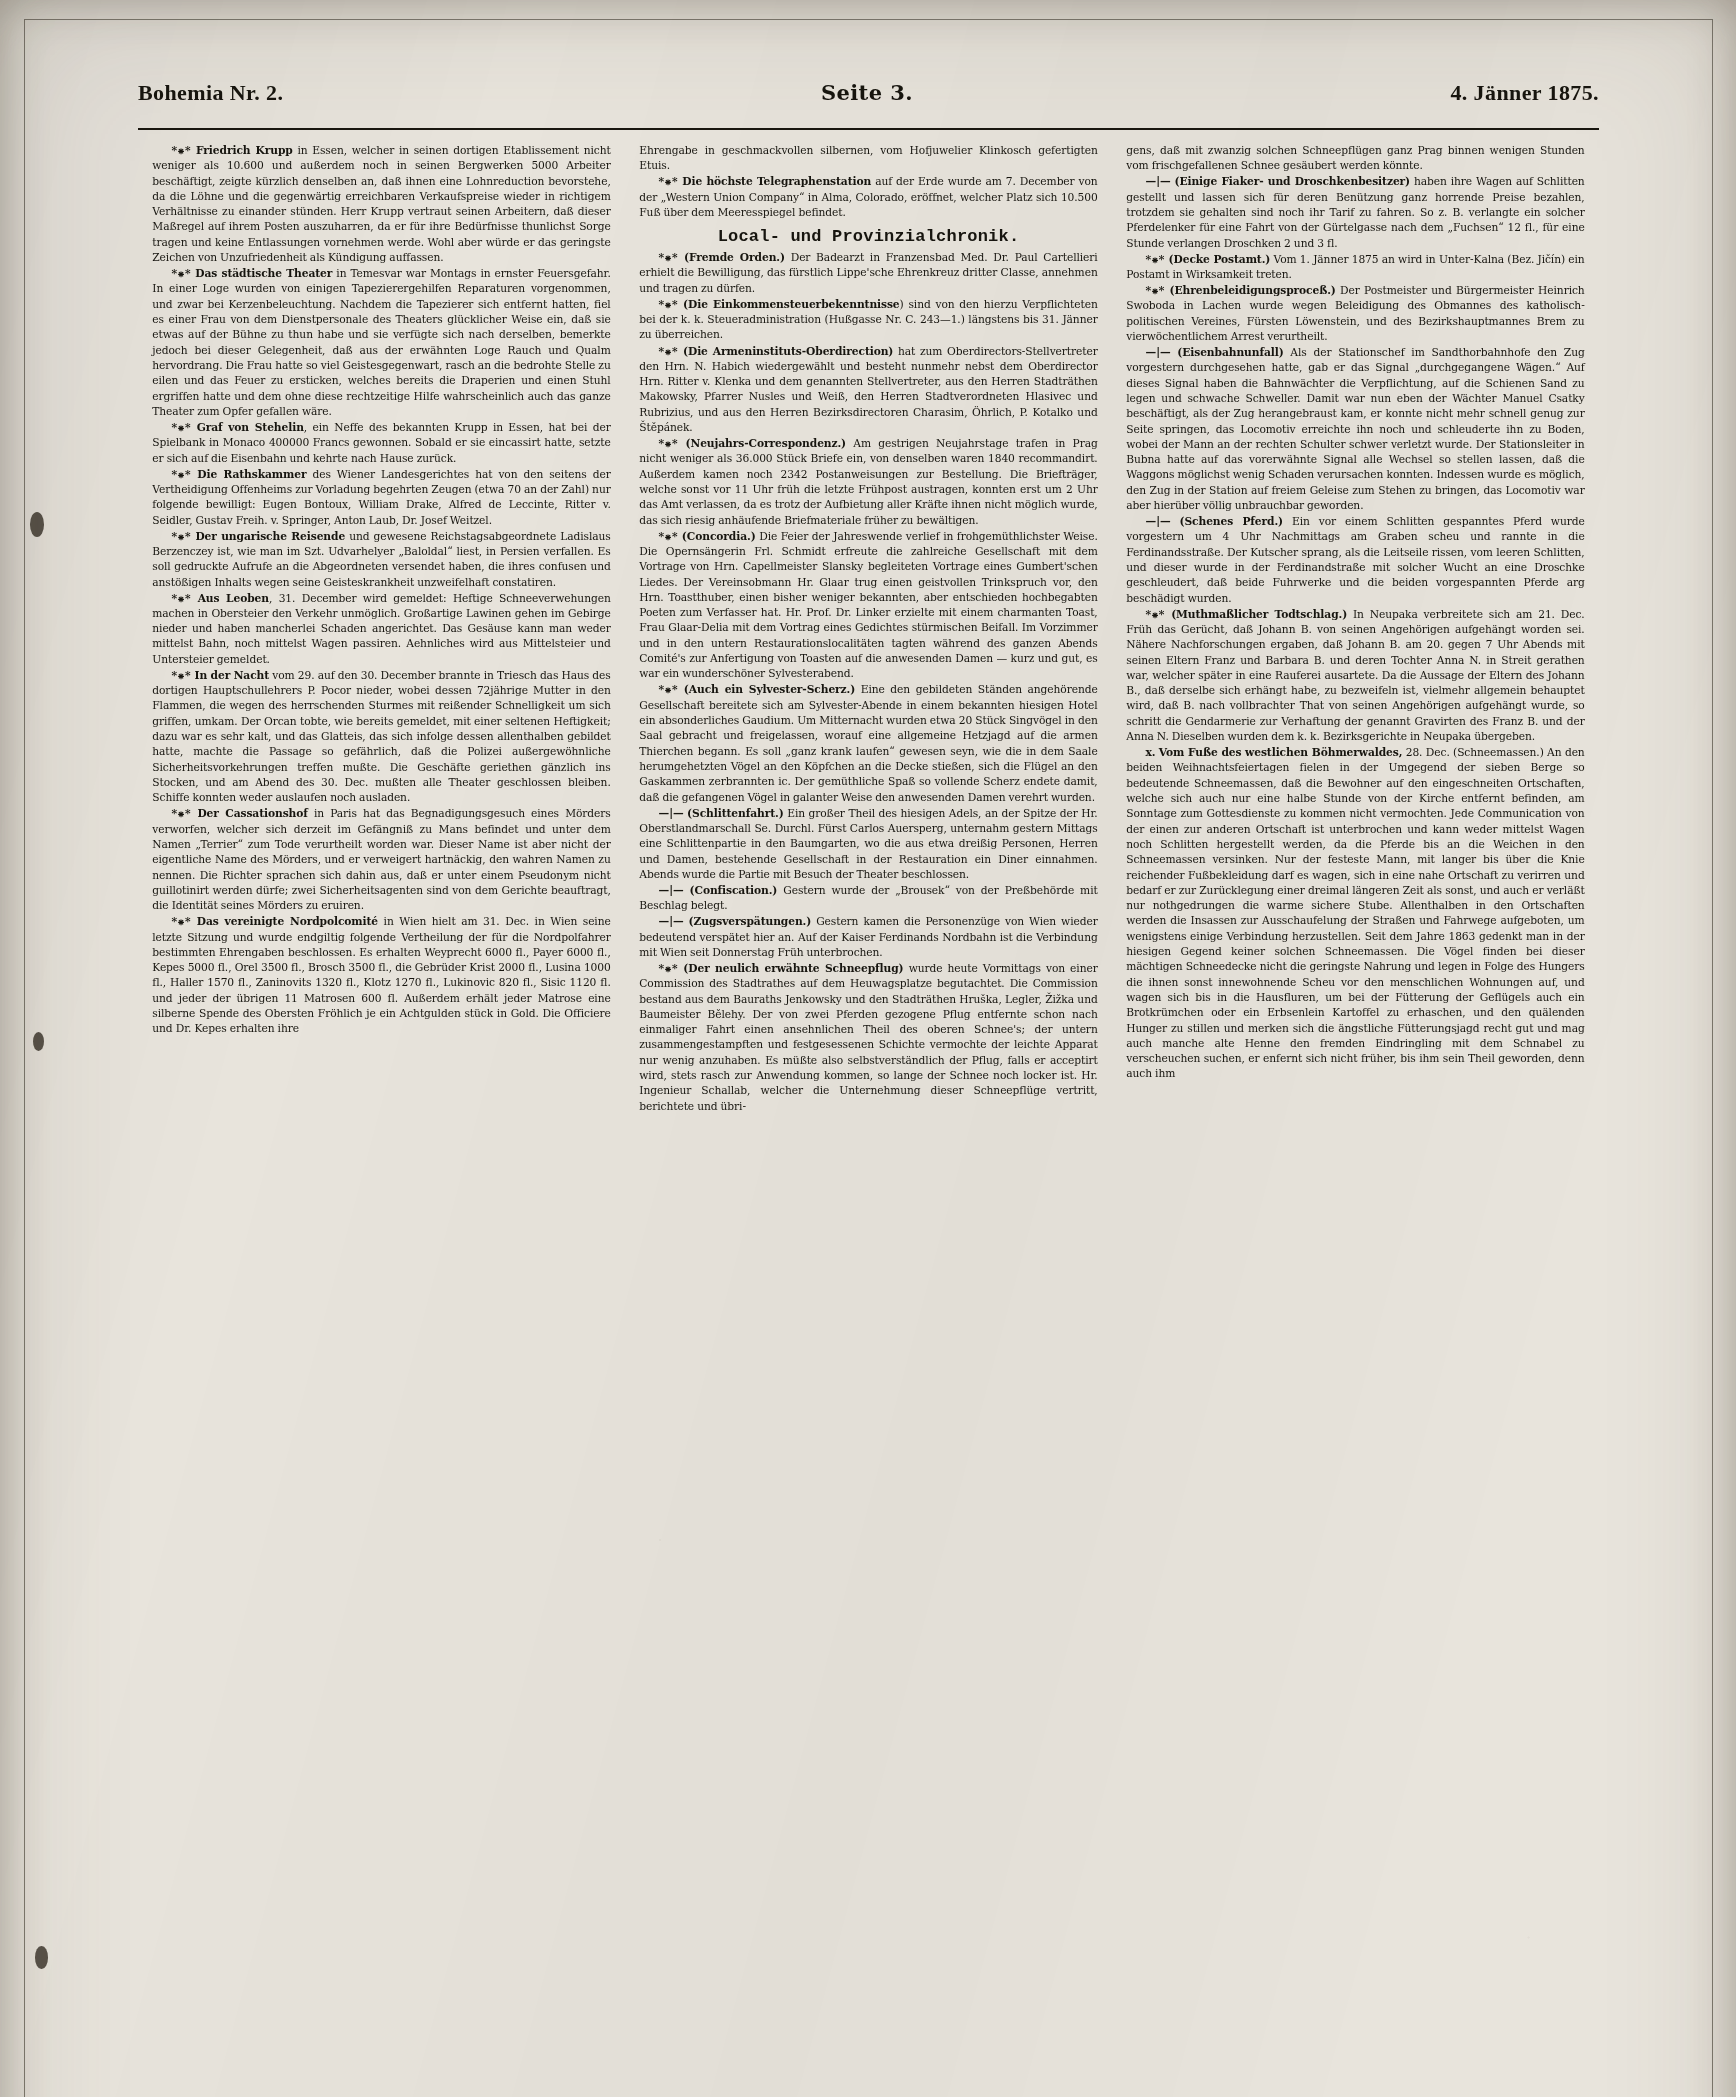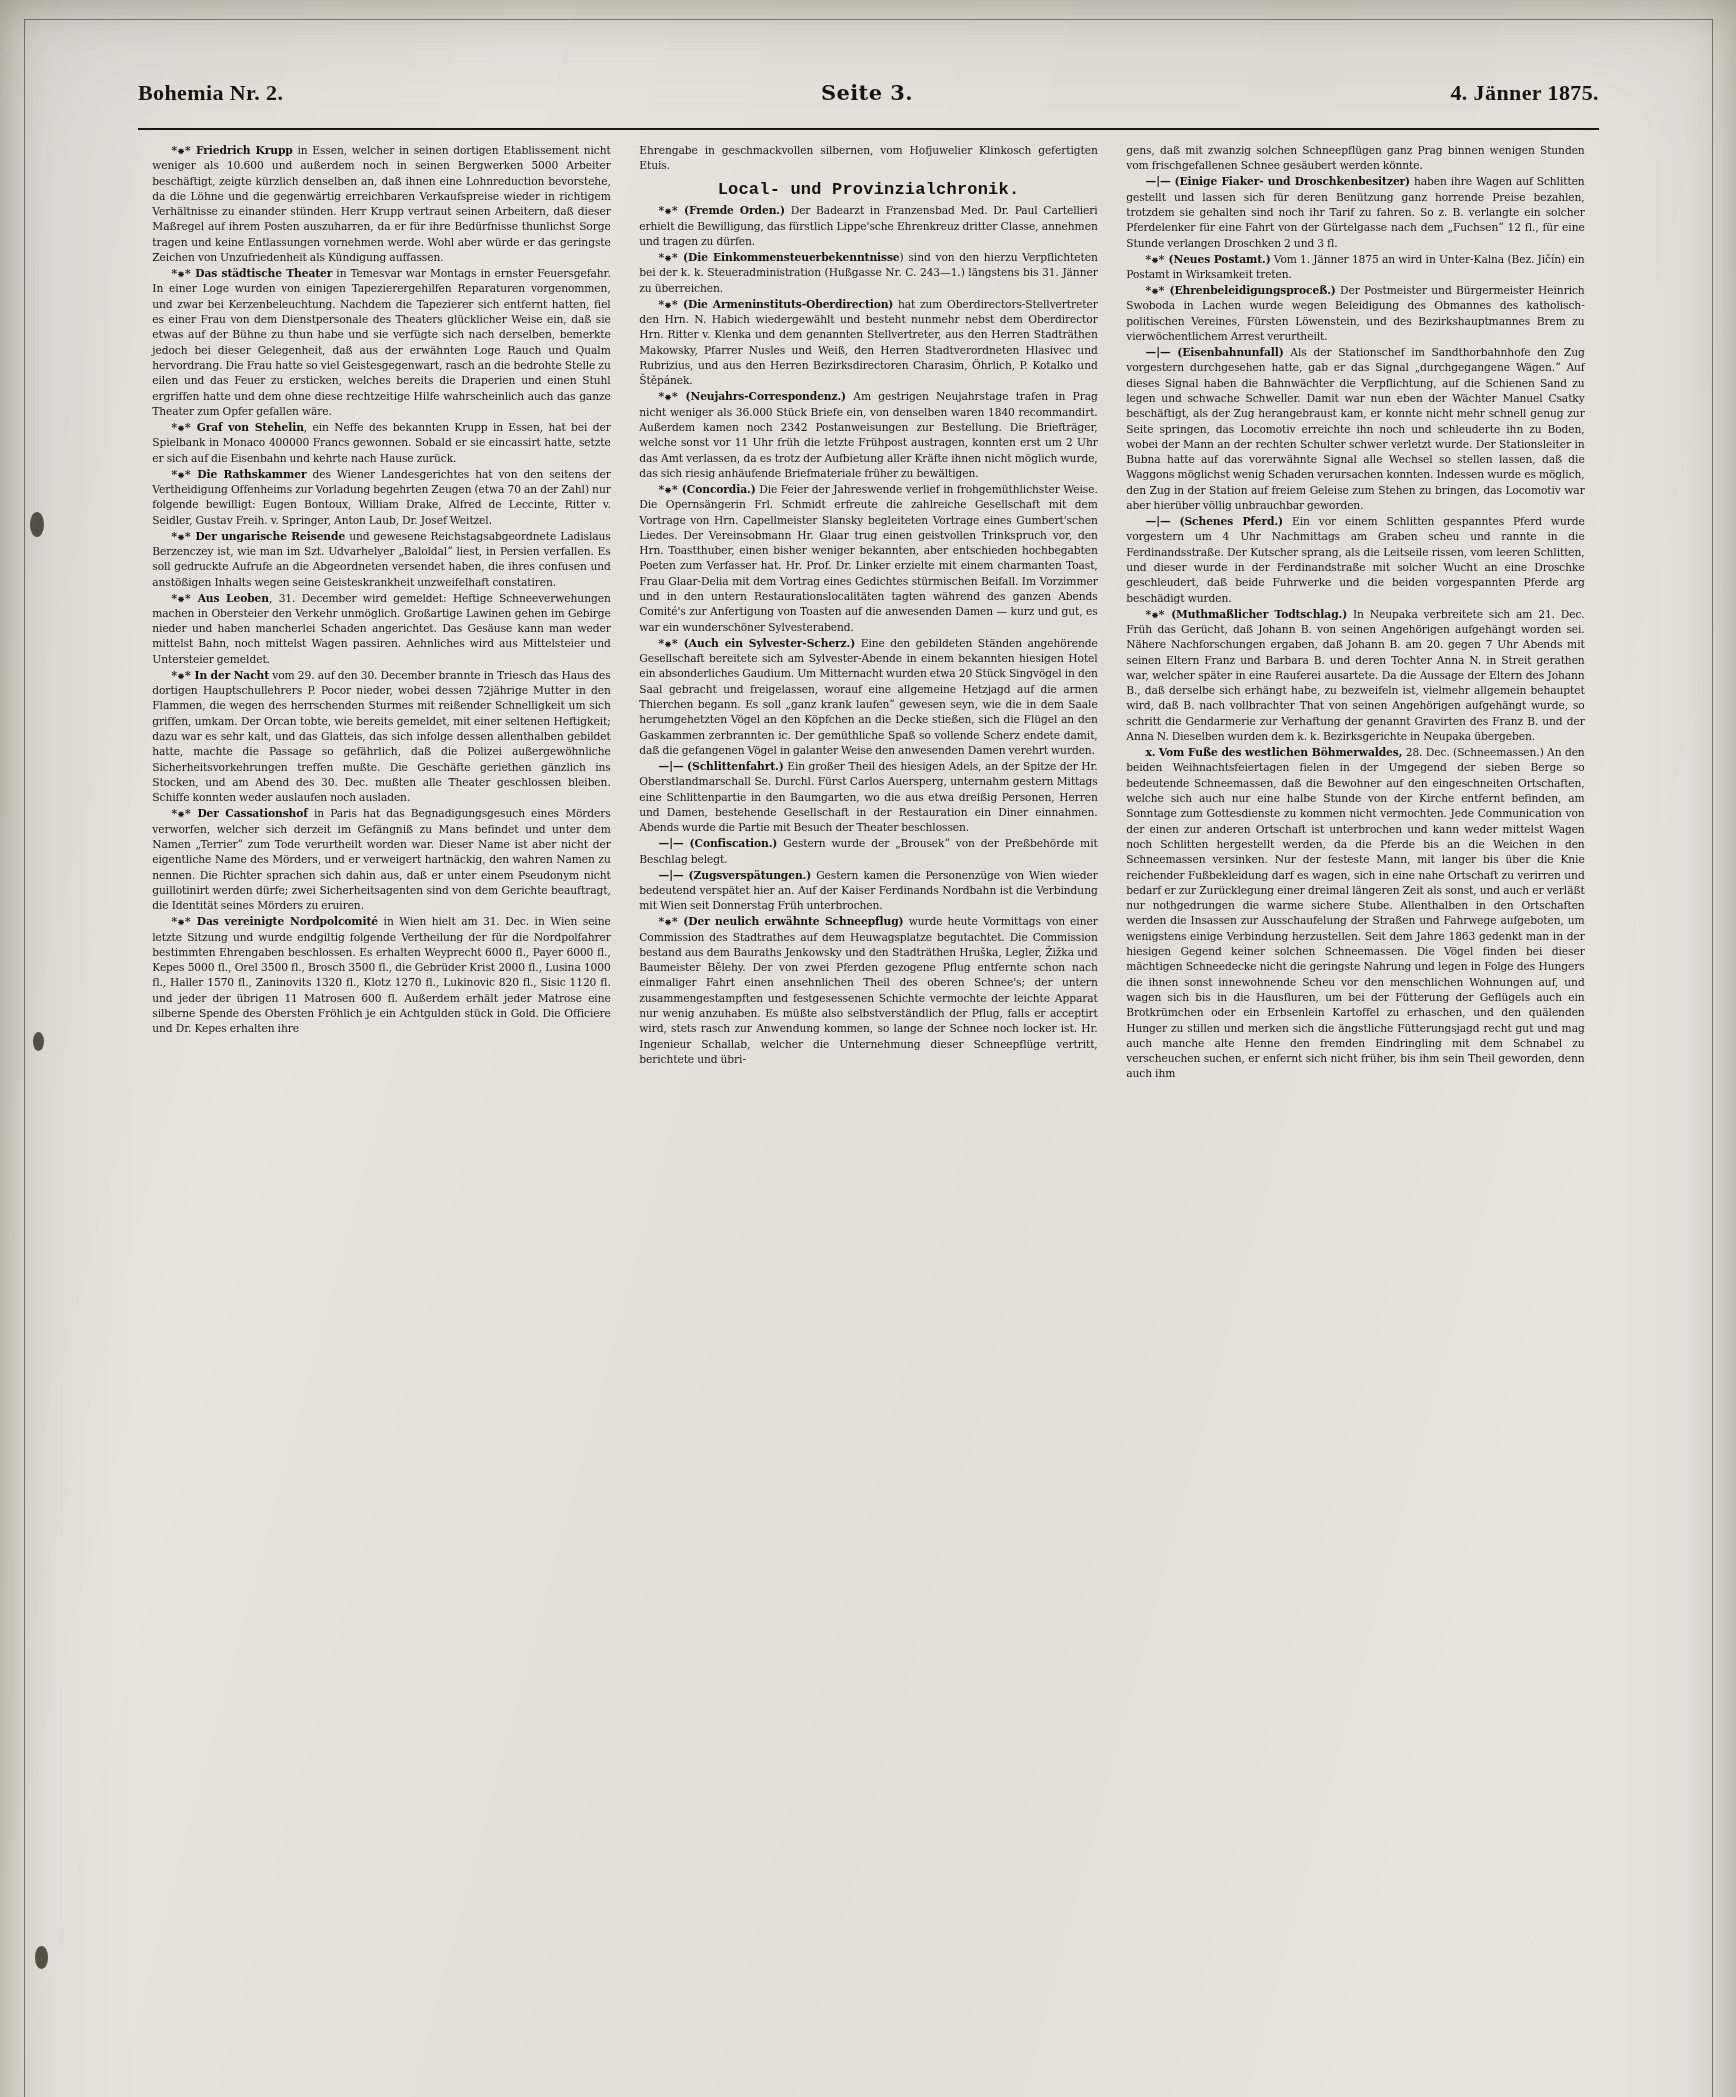--- a/index.html
+++ b/index.html
@@ -159,39 +159,40 @@
       <p class="ind"><span class="star">*⁕*</span> <span class="kw">Die Rathskammer</span><span> des Wiener Landesgerichtes hat von den seitens der Vertheidigung Offenheims zur Vorladung begehrten Zeugen (etwa 70 an der Zahl) nur folgende bewilligt: Eugen Bontoux, William Drake, Alfred de Leccinte, Ritter v. Seidler, Gustav Freih. v. Springer, Anton Laub, Dr. Josef Weitzel.</span></p>
       <p class="ind"><span class="star">*⁕*</span> <span class="kw">Der ungarische Reisende</span><span> und gewesene Reichstagsabgeordnete Ladislaus Berzenczey ist, wie man im Szt. Udvarhelyer „Baloldal“ liest, in Persien verfallen. Es soll gedruckte Aufrufe an die Abgeordneten versendet haben, die ihres confusen und anstößigen Inhalts wegen seine Geisteskrankheit unzweifelhaft constatiren.</span></p>
       <p class="ind"><span class="star">*⁕*</span> <span class="kw">Aus Leoben</span><span>, 31. December wird gemeldet: Heftige Schneeverwehungen machen in Obersteier den Verkehr unmöglich. Großartige Lawinen gehen im Gebirge nieder und haben mancherlei Schaden angerichtet. Das Gesäuse kann man weder mittelst Bahn, noch mittelst Wagen passiren. Aehnliches wird aus Mittelsteier und Untersteier gemeldet.</span></p>
       <p class="ind"><span class="star">*⁕*</span> <span class="kw">In der Nacht</span><span> vom 29. auf den 30. December brannte in Triesch das Haus des dortigen Hauptschullehrers P. Pocor nieder, wobei dessen 72jährige Mutter in den Flammen, die wegen des herrschenden Sturmes mit reißender Schnelligkeit um sich griffen, umkam. Der Orcan tobte, wie bereits gemeldet, mit einer seltenen Heftigkeit; dazu war es sehr kalt, und das Glatteis, das sich infolge dessen allenthalben gebildet hatte, machte die Passage so gefährlich, daß die Polizei außergewöhnliche Sicherheitsvorkehrungen treffen mußte. Die Geschäfte geriethen gänzlich ins Stocken, und am Abend des 30. Dec. mußten alle Theater geschlossen bleiben. Schiffe konnten weder auslaufen noch ausladen.</span></p>
       <p class="ind"><span class="star">*⁕*</span> <span class="kw">Der Cassationshof</span><span> in Paris hat das Begnadigungsgesuch eines Mörders verworfen, welcher sich derzeit im Gefängniß zu Mans befindet und unter dem Namen „Terrier“ zum Tode verurtheilt worden war. Dieser Name ist aber nicht der eigentliche Name des Mörders, und er verweigert hartnäckig, den wahren Namen zu nennen. Die Richter sprachen sich dahin aus, daß er unter einem Pseudonym nicht guillotinirt werden dürfe; zwei Sicherheitsagenten sind von dem Gerichte beauftragt, die Identität seines Mörders zu eruiren.</span></p>
       <p class="ind"><span class="star">*⁕*</span> <span class="kw">Das vereinigte Nordpolcomité</span><span> in Wien hielt am 31. Dec. in Wien seine letzte Sitzung und wurde endgiltig folgende Vertheilung der für die Nordpolfahrer bestimmten Ehrengaben beschlossen. Es erhalten Weyprecht 6000 fl., Payer 6000 fl., Kepes 5000 fl., Orel 3500 fl., Brosch 3500 fl., die Gebrüder Krist 2000 fl., Lusina 1000 fl., Haller 1570 fl., Zaninovits 1320 fl., Klotz 1270 fl., Lukinovic 820 fl., Sisic 1120 fl. und jeder der übrigen 11 Matrosen 600 fl. Außerdem erhält jeder Matrose eine silberne Spende des Obersten Fröhlich je ein Achtgulden stück in Gold. Die Officiere und Dr. Kepes erhalten ihre</span></p>
     </div>
 
     <div class="col">
       <p><span>Ehrengabe in geschmackvollen silbernen, vom Hofjuwelier Klinkosch gefertigten Etuis.</span></p>
+      <p class="ind"><span class="star">*⁕*</span> <span class="kw">Die höchste Telegraphenstation</span><span> auf der Erde wurde am 7. December von der „Western Union Company“ in Alma, Colorado, eröffnet, welcher Platz sich 10.500 Fuß über dem Meeresspiegel befindet.</span></p>
 
       <div class="hdr-section">Local- und Provinzialchronik.</div>
 
       <p class="ind"><span class="star">*⁕*</span> <span class="kw">(Fremde Orden.)</span><span> Der Badearzt in Franzensbad Med. Dr. Paul Cartellieri erhielt die Bewilligung, das fürstlich Lippe'sche Ehrenkreuz dritter Classe, annehmen und tragen zu dürfen.</span></p>
       <p class="ind"><span class="star">*⁕*</span> <span class="kw">(Die Einkommensteuerbekenntnisse</span><span>) sind von den hierzu Verpflichteten bei der k. k. Steueradministration (Hußgasse Nr. C. 243—1.) längstens bis 31. Jänner zu überreichen.</span></p>
       <p class="ind"><span class="star">*⁕*</span> <span class="kw">(Die Armeninstituts-Oberdirection)</span><span> hat zum Oberdirectors-Stellvertreter den Hrn. N. Habich wiedergewählt und besteht nunmehr nebst dem Oberdirector Hrn. Ritter v. Klenka und dem genannten Stellvertreter, aus den Herren Stadträthen Makowsky, Pfarrer Nusles und Weiß, den Herren Stadtverordneten Hlasivec und Rubrizius, und aus den Herren Bezirksdirectoren Charasim, Öhrlich, P. Kotalko und Štěpánek.</span></p>
       <p class="ind"><span class="star">*⁕*</span> <span class="kw">(Neujahrs-Correspondenz.)</span><span> Am gestrigen Neujahrstage trafen in Prag nicht weniger als 36.000 Stück Briefe ein, von denselben waren 1840 recommandirt. Außerdem kamen noch 2342 Postanweisungen zur Bestellung. Die Briefträger, welche sonst vor 11 Uhr früh die letzte Frühpost austragen, konnten erst um 2 Uhr das Amt verlassen, da es trotz der Aufbietung aller Kräfte ihnen nicht möglich wurde, das sich riesig anhäufende Briefmateriale früher zu bewältigen.</span></p>
       <p class="ind"><span class="star">*⁕*</span> <span class="kw">(Concordia.)</span><span> Die Feier der Jahreswende verlief in frohgemüthlichster Weise. Die Opernsängerin Frl. Schmidt erfreute die zahlreiche Gesellschaft mit dem Vortrage von Hrn. Capellmeister Slansky begleiteten Vortrage eines Gumbert'schen Liedes. Der Vereinsobmann Hr. Glaar trug einen geistvollen Trinkspruch vor, den Hrn. Toastthuber, einen bisher weniger bekannten, aber entschieden hochbegabten Poeten zum Verfasser hat. Hr. Prof. Dr. Linker erzielte mit einem charmanten Toast, Frau Glaar-Delia mit dem Vortrag eines Gedichtes stürmischen Beifall. Im Vorzimmer und in den untern Restaurationslocalitäten tagten während des ganzen Abends Comité's zur Anfertigung von Toasten auf die anwesenden Damen — kurz und gut, es war ein wunderschöner Sylvesterabend.</span></p>
       <p class="ind"><span class="star">*⁕*</span> <span class="kw">(Auch ein Sylvester-Scherz.)</span><span> Eine den gebildeten Ständen angehörende Gesellschaft bereitete sich am Sylvester-Abende in einem bekannten hiesigen Hotel ein absonderliches Gaudium. Um Mitternacht wurden etwa 20 Stück Singvögel in den Saal gebracht und freigelassen, worauf eine allgemeine Hetzjagd auf die armen Thierchen begann. Es soll „ganz krank laufen“ gewesen seyn, wie die in dem Saale herumgehetzten Vögel an den Köpfchen an die Decke stießen, sich die Flügel an den Gaskammen zerbrannten ic. Der gemüthliche Spaß so vollende Scherz endete damit, daß die gefangenen Vögel in galanter Weise den anwesenden Damen verehrt wurden.</span></p>
       <p class="ind"><span class="dash">—|—</span> <span class="kw">(Schlittenfahrt.)</span><span> Ein großer Theil des hiesigen Adels, an der Spitze der Hr. Oberstlandmarschall Se. Durchl. Fürst Carlos Auersperg, unternahm gestern Mittags eine Schlittenpartie in den Baumgarten, wo die aus etwa dreißig Personen, Herren und Damen, bestehende Gesellschaft in der Restauration ein Diner einnahmen. Abends wurde die Partie mit Besuch der Theater beschlossen.</span></p>
       <p class="ind"><span class="dash">—|—</span> <span class="kw">(Confiscation.)</span><span> Gestern wurde der „Brousek“ von der Preßbehörde mit Beschlag belegt.</span></p>
       <p class="ind"><span class="dash">—|—</span> <span class="kw">(Zugsverspätungen.)</span><span> Gestern kamen die Personenzüge von Wien wieder bedeutend verspätet hier an. Auf der Kaiser Ferdinands Nordbahn ist die Verbindung mit Wien seit Donnerstag Früh unterbrochen.</span></p>
       <p class="ind"><span class="star">*⁕*</span> <span class="kw">(Der neulich erwähnte Schneepflug)</span><span> wurde heute Vormittags von einer Commission des Stadtrathes auf dem Heuwagsplatze begutachtet. Die Commission bestand aus dem Bauraths Jenkowsky und den Stadträthen Hruška, Legler, Žižka und Baumeister Bělehy. Der von zwei Pferden gezogene Pflug entfernte schon nach einmaliger Fahrt einen ansehnlichen Theil des oberen Schnee's; der untern zusammengestampften und festgesessenen Schichte vermochte der leichte Apparat nur wenig anzuhaben. Es müßte also selbstverständlich der Pflug, falls er acceptirt wird, stets rasch zur Anwendung kommen, so lange der Schnee noch locker ist. Hr. Ingenieur Schallab, welcher die Unternehmung dieser Schneepflüge vertritt, berichtete und übri-</span></p>
     </div>
 
     <div class="col">
       <p><span>gens, daß mit zwanzig solchen Schneepflügen ganz Prag binnen wenigen Stunden vom frischgefallenen Schnee gesäubert werden könnte.</span></p>
       <p class="ind"><span class="dash">—|—</span> <span class="kw">(Einige Fiaker- und Droschkenbesitzer)</span><span> haben ihre Wagen auf Schlitten gestellt und lassen sich für deren Benützung ganz horrende Preise bezahlen, trotzdem sie gehalten sind noch ihr Tarif zu fahren. So z. B. verlangte ein solcher Pferdelenker für eine Fahrt von der Gürtelgasse nach dem „Fuchsen“ 12 fl., für eine Stunde verlangen Droschken 2 und 3 fl.</span></p>
-      <p class="ind"><span class="star">*⁕*</span> <span class="kw">(Neues Postamt.)</span><span> Vom 1. Jänner 1875 an wird in Unter-Kalna (Bez. Jičín) ein Postamt in Wirksamkeit treten.</span></p>
+      <p class="ind"><span class="star">*⁕*</span> <span class="kw">(Decke Postamt.)</span><span> Vom 1. Jänner 1875 an wird in Unter-Kalna (Bez. Jičín) ein Postamt in Wirksamkeit treten.</span></p>
       <p class="ind"><span class="star">*⁕*</span> <span class="kw">(Ehrenbeleidigungsproceß.)</span><span> Der Postmeister und Bürgermeister Heinrich Swoboda in Lachen wurde wegen Beleidigung des Obmannes des katholisch-politischen Vereines, Fürsten Löwenstein, und des Bezirkshauptmannes Brem zu vierwöchentlichem Arrest verurtheilt.</span></p>
       <p class="ind"><span class="dash">—|—</span> <span class="kw">(Eisenbahnunfall)</span><span> Als der Stationschef im Sandthorbahnhofe den Zug vorgestern durchgesehen hatte, gab er das Signal „durchgegangene Wägen.“ Auf dieses Signal haben die Bahnwächter die Verpflichtung, auf die Schienen Sand zu legen und schwache Schweller. Damit war nun eben der Wächter Manuel Csatky beschäftigt, als der Zug herangebraust kam, er konnte nicht mehr schnell genug zur Seite springen, das Locomotiv erreichte ihn noch und schleuderte ihn zu Boden, wobei der Mann an der rechten Schulter schwer verletzt wurde. Der Stationsleiter in Bubna hatte auf das vorerwähnte Signal alle Wechsel so stellen lassen, daß die Waggons möglichst wenig Schaden verursachen konnten. Indessen wurde es möglich, den Zug in der Station auf freiem Geleise zum Stehen zu bringen, das Locomotiv war aber hierüber völlig unbrauchbar geworden.</span></p>
       <p class="ind"><span class="dash">—|—</span> <span class="kw">(Schenes Pferd.)</span><span> Ein vor einem Schlitten gespanntes Pferd wurde vorgestern um 4 Uhr Nachmittags am Graben scheu und rannte in die Ferdinandsstraße. Der Kutscher sprang, als die Leitseile rissen, vom leeren Schlitten, und dieser wurde in der Ferdinandstraße mit solcher Wucht an eine Droschke geschleudert, daß beide Fuhrwerke und die beiden vorgespannten Pferde arg beschädigt wurden.</span></p>
       <p class="ind"><span class="star">*⁕*</span> <span class="kw">(Muthmaßlicher Todtschlag.)</span><span> In Neupaka verbreitete sich am 21. Dec. Früh das Gerücht, daß Johann B. von seinen Angehörigen aufgehängt worden sei. Nähere Nachforschungen ergaben, daß Johann B. am 20. gegen 7 Uhr Abends mit seinen Eltern Franz und Barbara B. und deren Tochter Anna N. in Streit gerathen war, welcher später in eine Rauferei ausartete. Da die Aussage der Eltern des Johann B., daß derselbe sich erhängt habe, zu bezweifeln ist, vielmehr allgemein behauptet wird, daß B. nach vollbrachter That von seinen Angehörigen aufgehängt wurde, so schritt die Gendarmerie zur Verhaftung der genannt Gravirten des Franz B. und der Anna N. Dieselben wurden dem k. k. Bezirksgerichte in Neupaka übergeben.</span></p>
       <p class="ind"><span class="dash">x.</span> <span class="kw">Vom Fuße des westlichen Böhmerwaldes,</span><span> 28. Dec. (Schneemassen.) An den beiden Weihnachtsfeiertagen fielen in der Umgegend der sieben Berge so bedeutende Schneemassen, daß die Bewohner auf den eingeschneiten Ortschaften, welche sich auch nur eine halbe Stunde von der Kirche entfernt befinden, am Sonntage zum Gottesdienste zu kommen nicht vermochten. Jede Communication von der einen zur anderen Ortschaft ist unterbrochen und kann weder mittelst Wagen noch Schlitten hergestellt werden, da die Pferde bis an die Weichen in den Schneemassen versinken. Nur der festeste Mann, mit langer bis über die Knie reichender Fußbekleidung darf es wagen, sich in eine nahe Ortschaft zu verirren und bedarf er zur Zurücklegung einer dreimal längeren Zeit als sonst, und auch er verläßt nur nothgedrungen die warme sichere Stube. Allenthalben in den Ortschaften werden die Insassen zur Ausschaufelung der Straßen und Fahrwege aufgeboten, um wenigstens einige Verbindung herzustellen. Seit dem Jahre 1863 gedenkt man in der hiesigen Gegend keiner solchen Schneemassen. Die Vögel finden bei dieser mächtigen Schneedecke nicht die geringste Nahrung und legen in Folge des Hungers die ihnen sonst innewohnende Scheu vor den menschlichen Wohnungen auf, und wagen sich bis in die Hausfluren, um bei der Fütterung der Geflügels auch ein Brotkrümchen oder ein Erbsenlein Kartoffel zu erhaschen, und den quälenden Hunger zu stillen und merken sich die ängstliche Fütterungsjagd recht gut und mag auch manche alte Henne den fremden Eindringling mit dem Schnabel zu verscheuchen suchen, er enfernt sich nicht früher, bis ihm sein Theil geworden, denn auch ihm</span></p>
     </div>
 
   </div>
 
   <div class="grain"></div>

